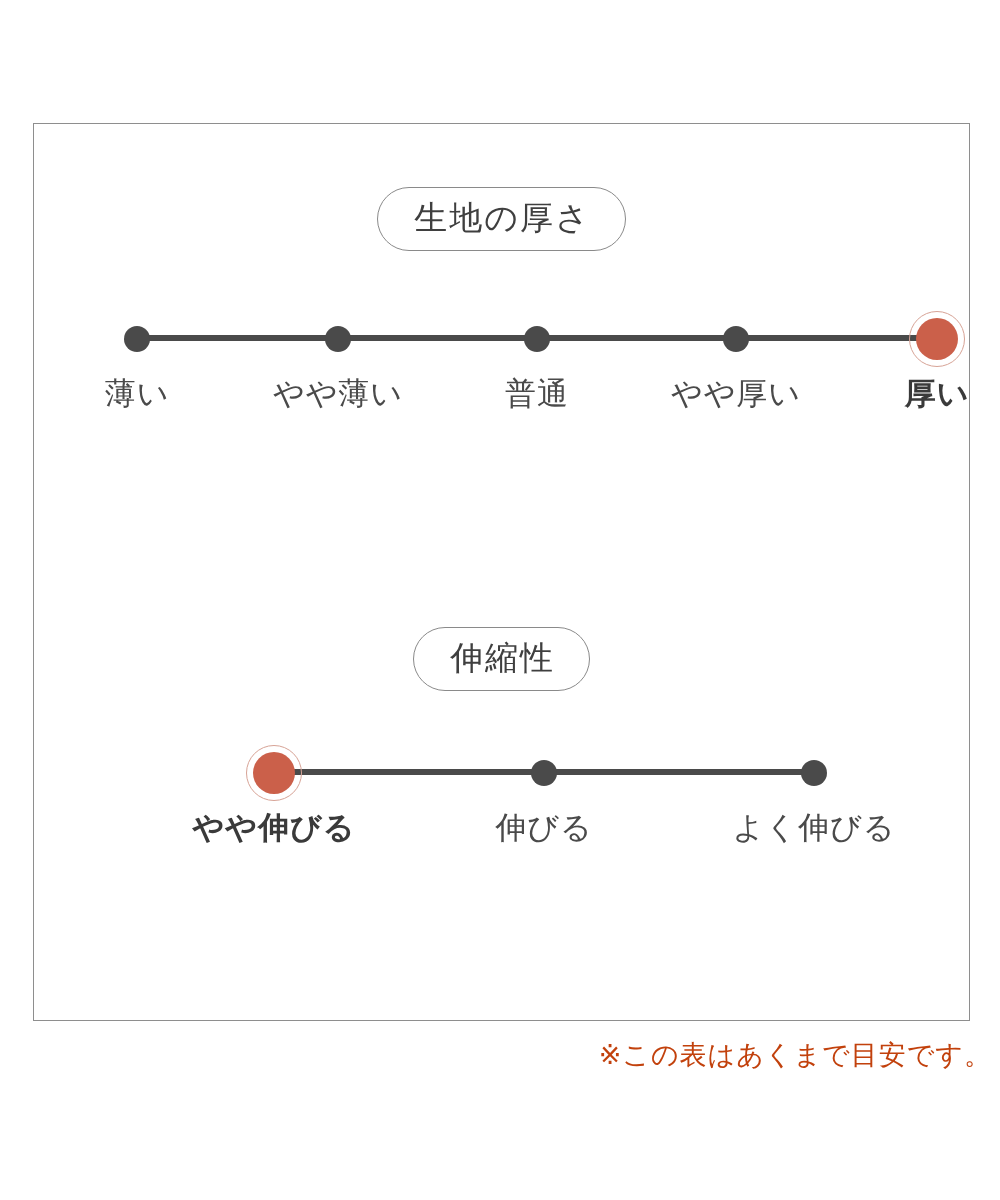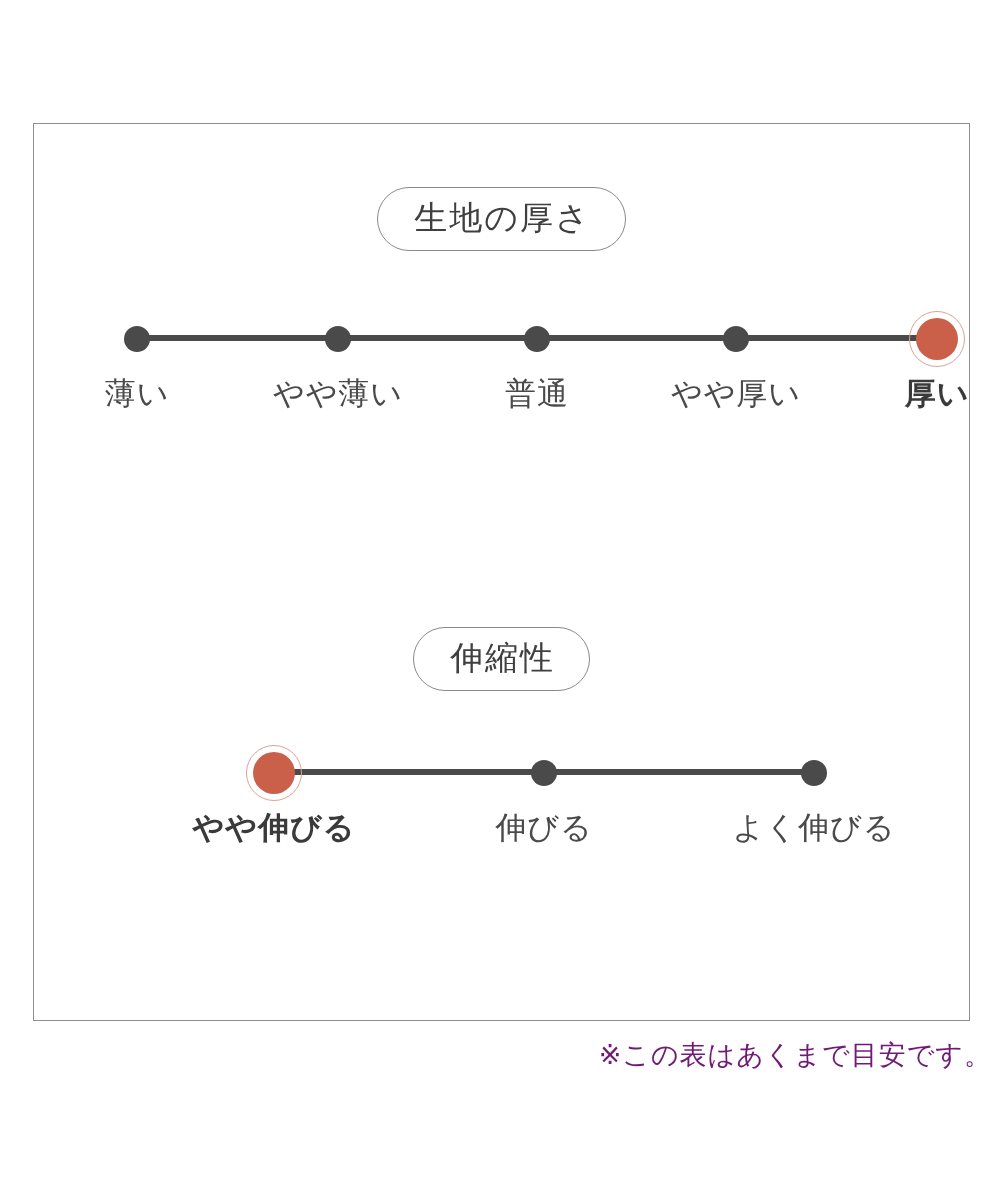--- a/index.html
+++ b/index.html
@@ -131,21 +131,21 @@
     color: #3a3a3a;
   }
 
   
   .footnote {
     position: absolute;
     right: 8px;
     top: 1037px;
     font-size: 27px;
     letter-spacing: 1px;
-    color: #701a75;
+    color: #c2410c;
     white-space: nowrap;
   }
 </style>
 </head>
 <body>
 
 <div class="panel">
 
   <div class="section section-thickness">
     <div class="pill-row">

